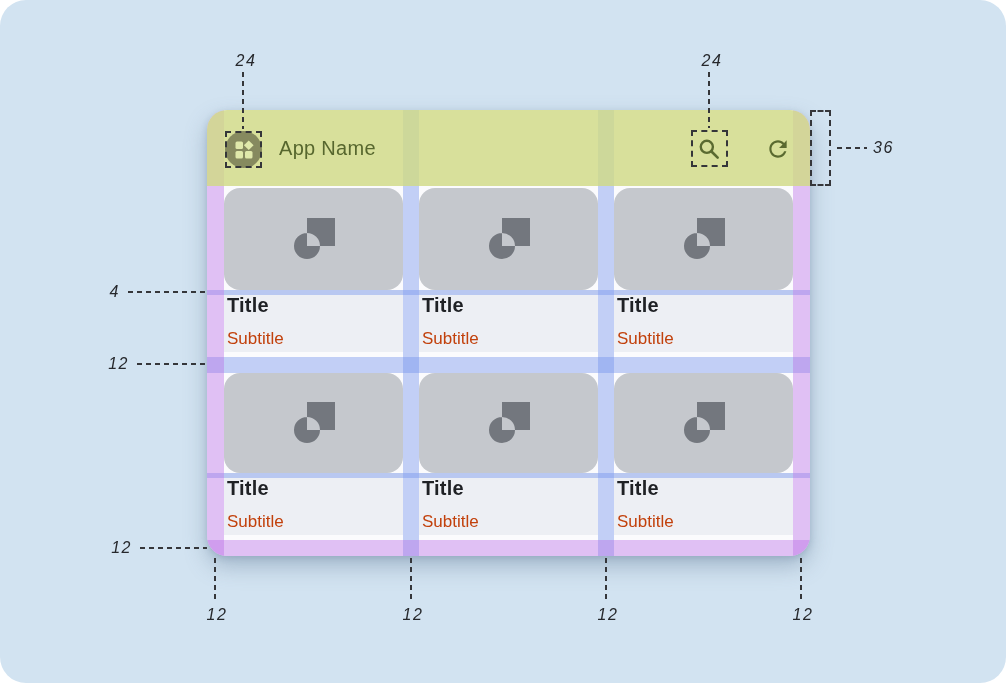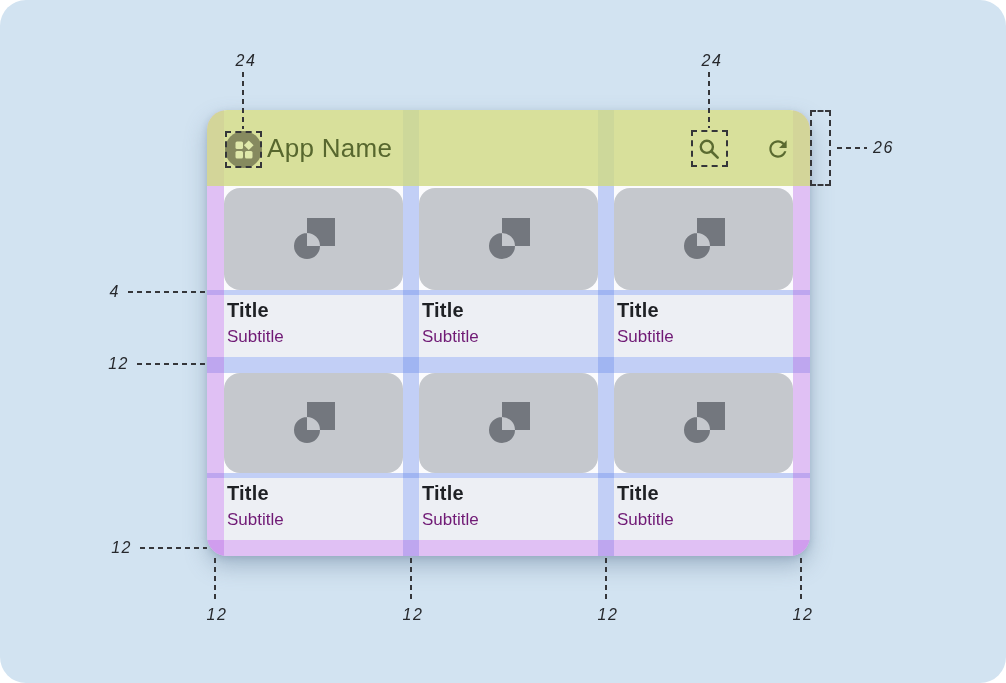--- a/index.html
+++ b/index.html
@@ -7,44 +7,44 @@
     position:relative;width:1006px;height:683px;background:#d2e3f1;
     border-radius:26px;overflow:hidden;
     font-family:"Liberation Sans", sans-serif;
   }
   
   .mockup{
     position:absolute;left:207px;top:110px;width:603px;height:446px;
     border-radius:20px;overflow:hidden;background:#fbfbfd;
     box-shadow:0 10px 22px rgba(84,110,140,.38), 0 2px 6px rgba(84,110,140,.22);
   }
-  .card{position:absolute;width:179px;display:flex;flex-direction:column;gap:5px;z-index:1;}
+  .card{position:absolute;width:179px;display:flex;flex-direction:column;z-index:1;}
   .col1{left:17px}.col2{left:212px}.col3{left:407px}
   .row1{top:78px;height:169px}.row2{top:263px;height:167px}
   .card-image{background:#c5c8cd;border-radius:16px;display:flex;align-items:center;justify-content:center;}
   .row1 .card-image{height:102px}.row2 .card-image{height:100px}
   .card-text{background:#edeff4;height:62px;padding:3px 6px 0 3px;box-sizing:border-box;}
   .card-title{font-size:20px;line-height:24px;font-weight:700;color:#1f2125;letter-spacing:.2px;}
-  .card-subtitle{font-size:17px;line-height:20px;font-weight:400;color:#701a75;margin-top:5px;}
+  .card-subtitle{font-size:17px;line-height:20px;font-weight:400;color:#c2410c;margin-top:12px;}
   
   .ov-blue{position:absolute;background:rgba(115,145,235,.42);z-index:2;}
   .gutter{top:0;height:100%;width:16px;}
   .g1{left:196px}.g2{left:391px}
   .band{left:0;width:100%;}
   .band4a{top:180px;height:5px}.band12{top:247px;height:16px}.band4b{top:363px;height:5px}
   .ov-purple{position:absolute;background:rgba(185,105,230,.40);z-index:3;}
   .vmargin{top:0;height:100%;width:17px;}
   .mL{left:0}.mR{left:586px}
   .mB{left:0;width:100%;top:430px;height:16px;}
   
   .appbar{position:absolute;left:0;top:0;width:100%;height:76px;background:rgba(207,217,133,.82);z-index:4;}
   .app-icon{position:absolute;left:18px;top:21px;width:37px;height:37px;border-radius:50%;
     background:#868a5f;display:flex;align-items:center;justify-content:center;}
-  .app-title{position:absolute;left:60px;top:0;height:76px;display:flex;align-items:center;
-    font-size:26px;font-weight:500;color:#57672e;letter-spacing:.3px;}
+  .app-title{position:absolute;left:72px;top:0;height:76px;display:flex;align-items:center;
+    font-size:20px;font-weight:500;color:#57672e;letter-spacing:.3px;}
   .bar-action{position:absolute;width:28px;height:28px;display:flex;align-items:center;justify-content:center;}
   .search-action{left:488px;top:25px;}
   .refresh-action{left:557px;top:25px;}
   
   .anno{position:absolute;z-index:10;font-style:italic;}
   .mlabel{font-size:16px;font-weight:500;color:#26282c;letter-spacing:1.5px;white-space:nowrap;}
   .center{transform:translateX(-50%);}
   .rightal{text-align:right;}
   .hdash{height:2px;background:repeating-linear-gradient(90deg,#35363a 0 5px,transparent 5px 9px);}
   .vdash{width:2px;background:repeating-linear-gradient(180deg,#35363a 0 5px,transparent 5px 9px);}
@@ -163,21 +163,21 @@
   <div class="anno mlabel center" style="left:246px;top:52px;">24</div>
   <div class="anno vdash" style="left:242px;top:72px;height:57px;"></div>
   <div class="anno dbox" style="left:225px;top:131px;width:37px;height:37px;"></div>
 
   <div class="anno mlabel center" style="left:712px;top:52px;">24</div>
   <div class="anno vdash" style="left:708px;top:72px;height:56px;"></div>
   <div class="anno dbox" style="left:691px;top:130px;width:37px;height:37px;"></div>
 
   <div class="anno dbox" style="left:810px;top:110px;width:21px;height:76px;"></div>
   <div class="anno hdash" style="left:837px;top:147px;width:30px;"></div>
-  <div class="anno mlabel" style="left:873px;top:139px;">26</div>
+  <div class="anno mlabel" style="left:873px;top:139px;">36</div>
 
   <div class="anno mlabel rightal" style="left:80px;top:283px;width:40px;">4</div>
   <div class="anno hdash" style="left:128px;top:291px;width:79px;"></div>
 
   <div class="anno mlabel rightal" style="left:89px;top:355px;width:40px;">12</div>
   <div class="anno hdash" style="left:137px;top:363px;width:70px;"></div>
 
   <div class="anno mlabel rightal" style="left:92px;top:539px;width:40px;">12</div>
   <div class="anno hdash" style="left:140px;top:547px;width:67px;"></div>
 

